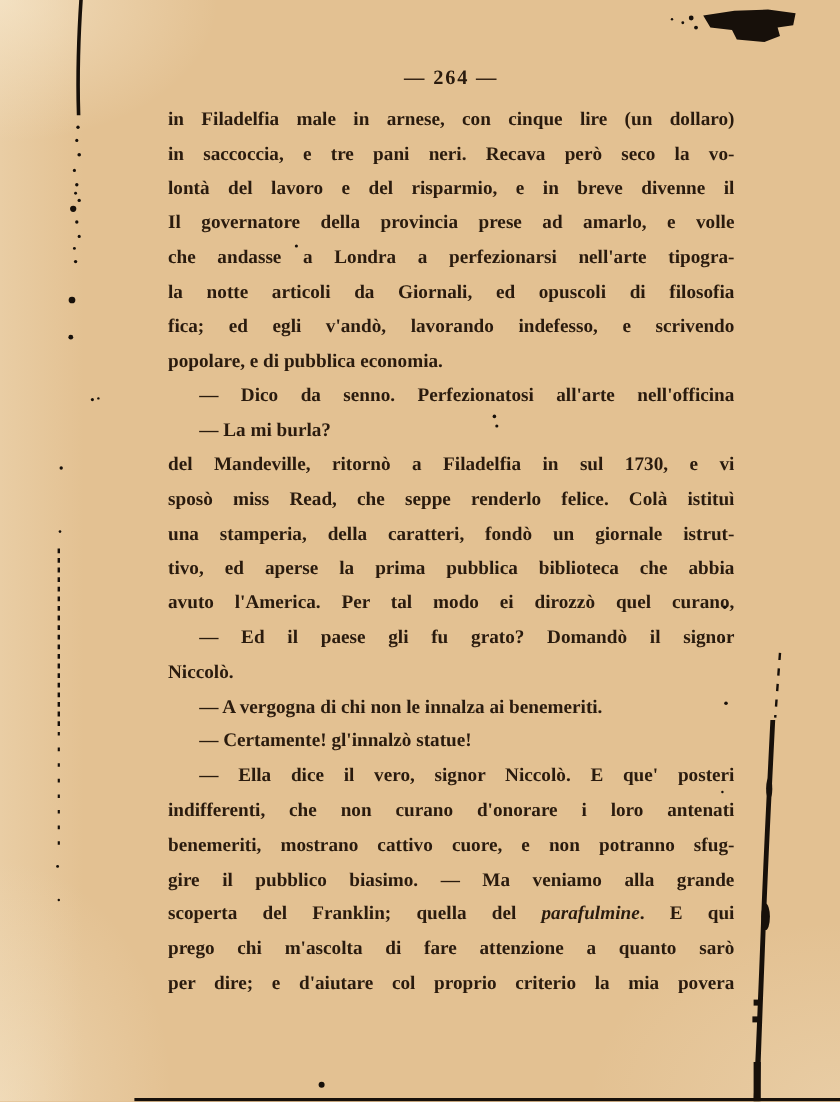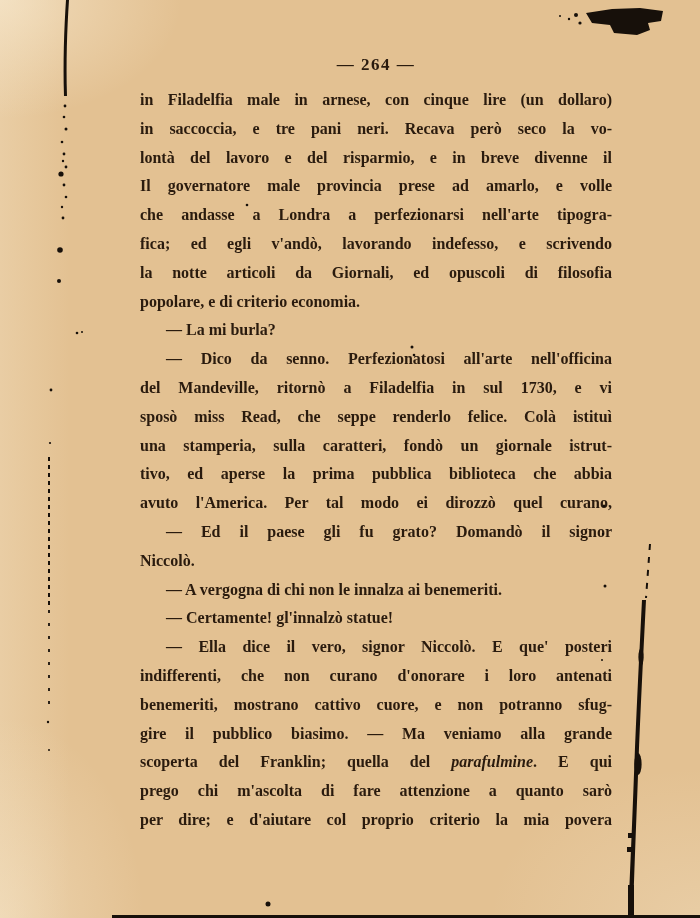--- a/index.html
+++ b/index.html
@@ -45,30 +45,30 @@
 <div class="page">
 
   <div class="lighting"></div>
 
   <div class="page-number">— 264 —</div>
 
   <div class="text-block">
       <div class="line"><span>in Filadelfia male in arnese, con cinque lire (un dollaro)</span></div>
       <div class="line"><span>in saccoccia, e tre pani neri. Recava però seco la vo-</span></div>
       <div class="line"><span>lontà del lavoro e del risparmio, e in breve divenne il</span></div>
-      <div class="line"><span>Il governatore male provincia prese ad amarlo, e volle</span></div>
+      <div class="line"><span>Il governatore della provincia prese ad amarlo, e volle</span></div>
       <div class="line"><span>che andasse a Londra a perfezionarsi nell'arte tipogra-</span></div>
+      <div class="line"><span>la notte articoli da Giornali, ed opuscoli di filosofia</span></div>
       <div class="line"><span>fica; ed egli v'andò, lavorando indefesso, e scrivendo</span></div>
-      <div class="line"><span>la notte articoli da Giornali, ed opuscoli di filosofia</span></div>
-      <div class="line end"><span>popolare, e di criterio economia.</span></div>
+      <div class="line end"><span>popolare, e di pubblica economia.</span></div>
+      <div class="line indent"><span>— Dico da senno. Perfezionatosi all'arte nell'officina</span></div>
       <div class="line indent end"><span>— La mi burla?</span></div>
-      <div class="line indent"><span>— Dico da senno. Perfezionatosi all'arte nell'officina</span></div>
       <div class="line"><span>del Mandeville, ritornò a Filadelfia in sul 1730, e vi</span></div>
       <div class="line"><span>sposò miss Read, che seppe renderlo felice. Colà istituì</span></div>
-      <div class="line"><span>una stamperia, sulla caratteri, fondò un giornale istrut-</span></div>
+      <div class="line"><span>una stamperia, della caratteri, fondò un giornale istrut-</span></div>
       <div class="line"><span>tivo, ed aperse la prima pubblica biblioteca che abbia</span></div>
       <div class="line"><span>avuto l'America. Per tal modo ei dirozzò quel curano,</span></div>
       <div class="line indent"><span>— Ed il paese gli fu grato? Domandò il signor</span></div>
       <div class="line end"><span>Niccolò.</span></div>
       <div class="line indent end"><span>— A vergogna di chi non le innalza ai benemeriti.</span></div>
       <div class="line indent end"><span>— Certamente! gl'innalzò statue!</span></div>
       <div class="line indent"><span>— Ella dice il vero, signor Niccolò. E que' posteri</span></div>
       <div class="line"><span>indifferenti, che non curano d'onorare i loro antenati</span></div>
       <div class="line"><span>benemeriti, mostrano cattivo cuore, e non potranno sfug-</span></div>
       <div class="line"><span>gire il pubblico biasimo. — Ma veniamo alla grande</span></div>

